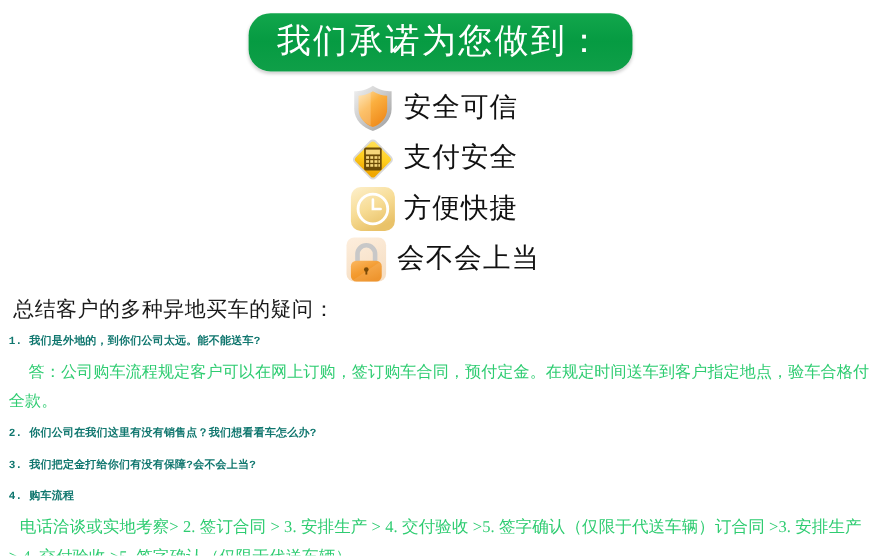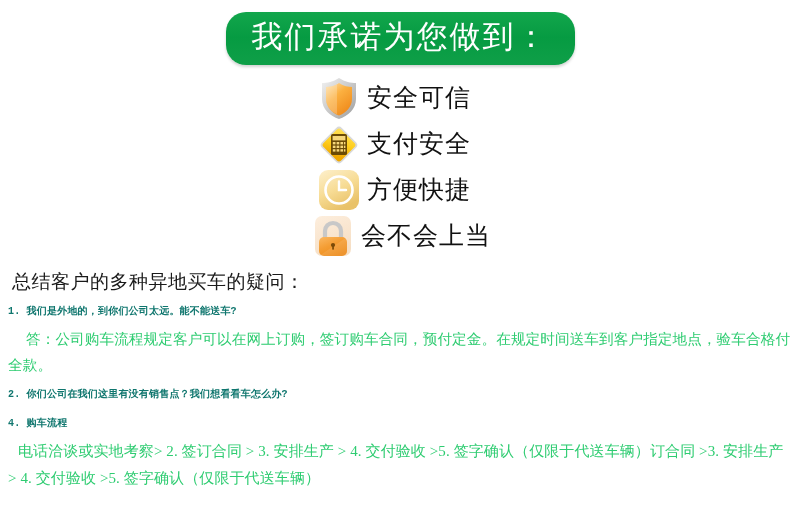--- a/index.html
+++ b/index.html
@@ -223,17 +223,18 @@
 
 <div class="content">
 
   <div class="faq-title">总结客户的多种异地买车的疑问：</div>
 
   <div class="q">1. 我们是外地的，到你们公司太远。能不能送车?</div>
   <div class="a">答：公司购车流程规定客户可以在网上订购，签订购车合同，预付定金。在规定时间送车到客户指定地点，验车合格付全款。</div>
 
   <div class="q">2. 你们公司在我们这里有没有销售点？我们想看看车怎么办?</div>
 
+  <div class="q">3. 我们把定金打给你们有没有保障?会不会上当?</div>
 
   <div class="q">4. 购车流程</div>
   <div class="flow">电话洽谈或实地考察&gt; 2. 签订合同 &gt; 3. 安排生产 &gt; 4. 交付验收 &gt;5. 签字确认（仅限于代送车辆）订合同 &gt;3. 安排生产 &gt; 4. 交付验收 &gt;5. 签字确认（仅限于代送车辆）</div>
 
 </div>
 
 </body></html>

